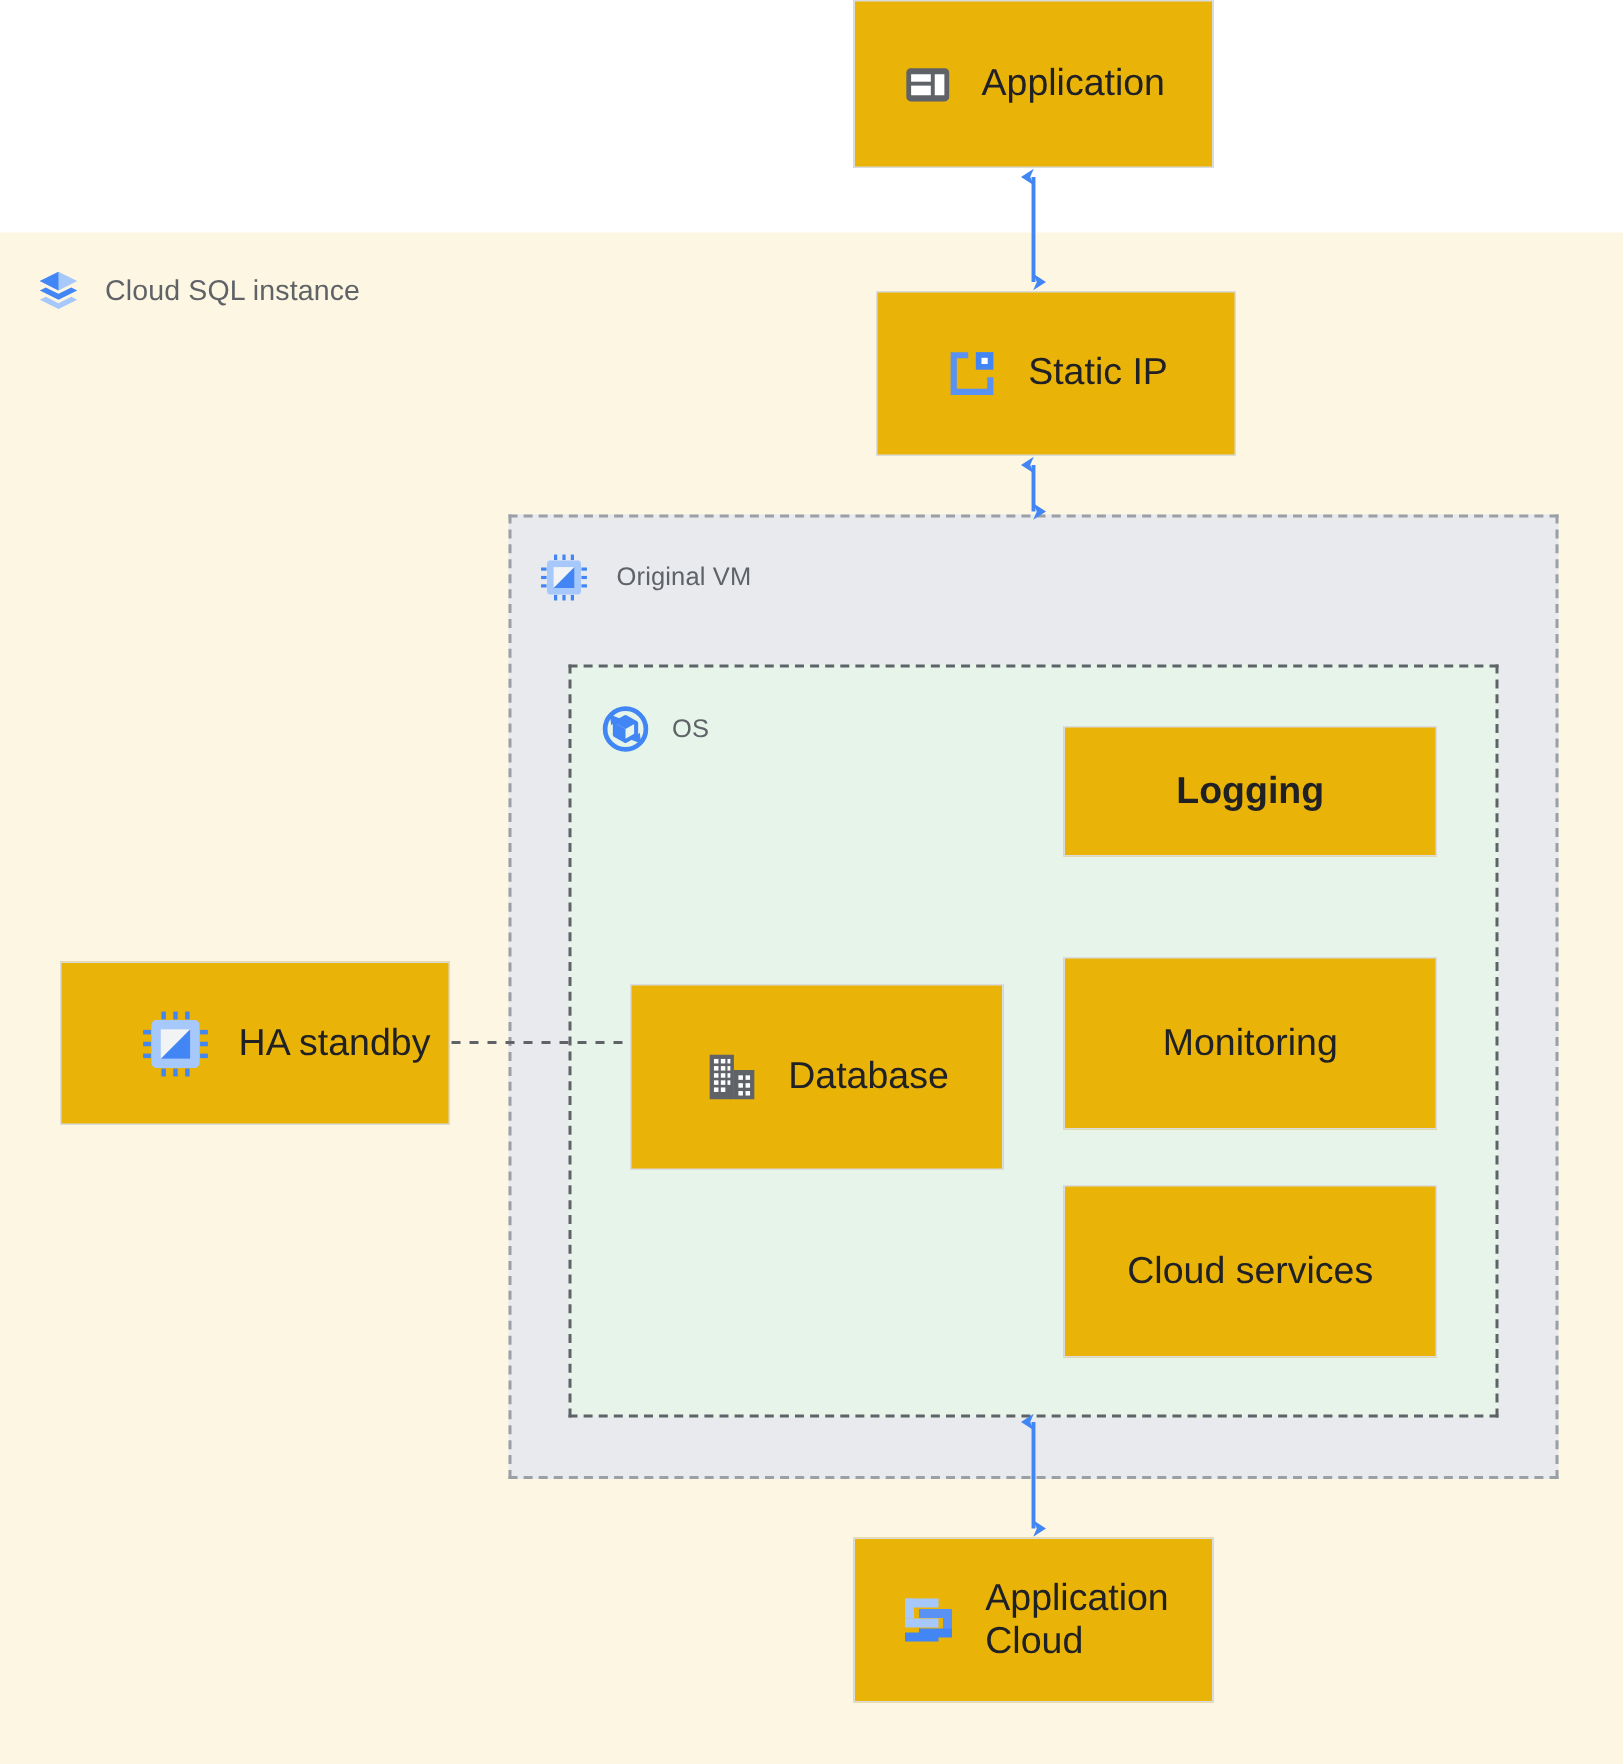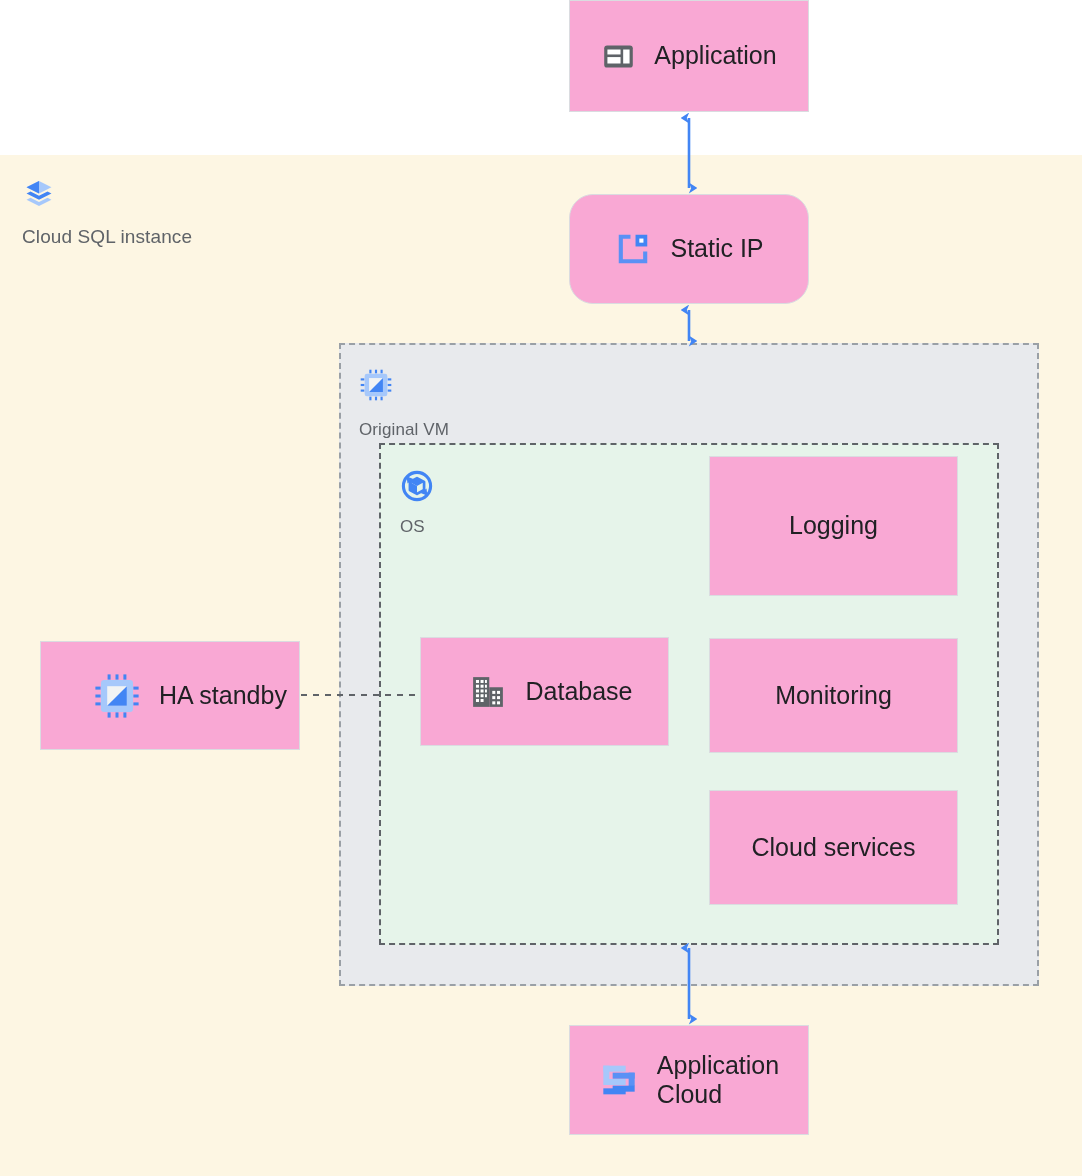--- a/index.html
+++ b/index.html
@@ -46,60 +46,59 @@
     height: 502px;
     background: #e6f4ea;
     border: 2px dashed #5f6368;
     box-sizing: border-box;
   }
 
   
   .zone-label {
     position: absolute;
     display: flex;
-    align-items: flex-start;
+    align-items: center;
     gap: 14px;
     white-space: nowrap;
-    flex-direction: column;
   }
   .zone-label .zl-text {
     color: #5f6368;
     font-size: 19px;
     letter-spacing: 0.1px;
   }
   .zone-label.small .zl-text {
     font-size: 17px;
   }
   #label-cloudsql { left: 22px; top: 178px; }
   #label-vm       { left: 359px; top: 368px; gap: 18px; }
   #label-os       { left: 400px; top: 469px; }
 
   
   .card {
     position: absolute;
-    background: #f9a8d4;
+    background: #eab308;
     border: 1px solid #dadce0;
     box-sizing: border-box;
     display: flex;
     align-items: center;
     justify-content: center;
     gap: 18px;
   }
   .card .card-text {
     color: #202124;
     font-size: 25px;
     line-height: 1.18;
   }
   .card.text-only { justify-content: center; }
 
   #card-application     { left: 569px; top: 0px;    width: 240px; height: 112px; }
-  #card-staticip        { left: 569px; top: 194px;  width: 240px; height: 110px; border-radius: 24px; }
+  #card-staticip        { left: 584px; top: 194px;  width: 240px; height: 110px; }
   #card-ha              { left: 40px;  top: 641px;  width: 260px; height: 109px; padding-left: 40px; }
-  #card-database        { left: 420px; top: 637px;  width: 249px; height: 109px; padding-left: 13px; }
-  #card-logging         { left: 709px; top: 456px;  width: 249px; height: 140px; }
+  #card-database        { left: 420px; top: 656px;  width: 249px; height: 124px; padding-left: 13px; }
+  #card-logging         { left: 709px; top: 484px;  width: 249px; height: 87px; font-weight: bold; }
   #card-monitoring      { left: 709px; top: 638px;  width: 249px; height: 115px; }
   #card-otherservices   { left: 709px; top: 790px;  width: 249px; height: 115px; }
   #card-persistentdisk  { left: 569px; top: 1025px; width: 240px; height: 110px; }
 
   #card-persistentdisk .card-text { text-align: left; }
 
   
   #connectors {
     position: absolute;
     left: 0; top: 0;

